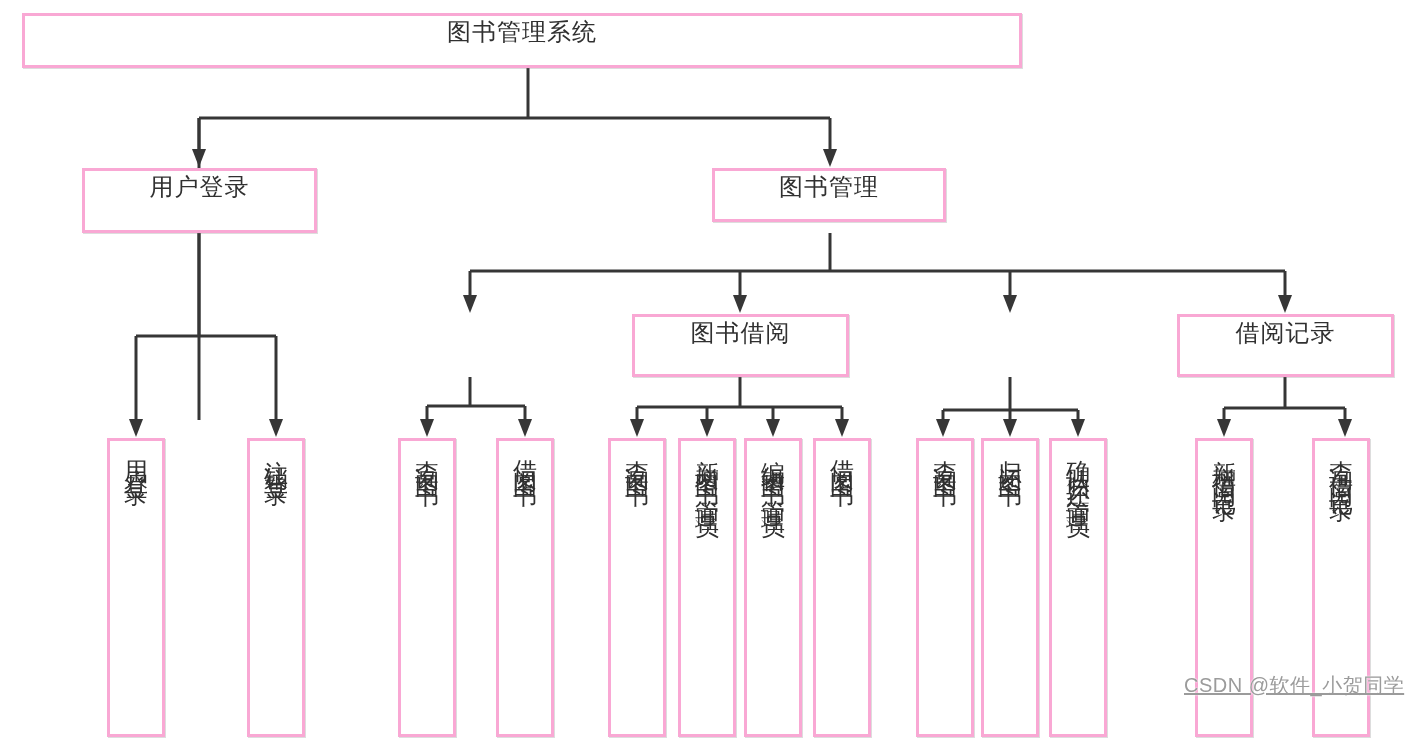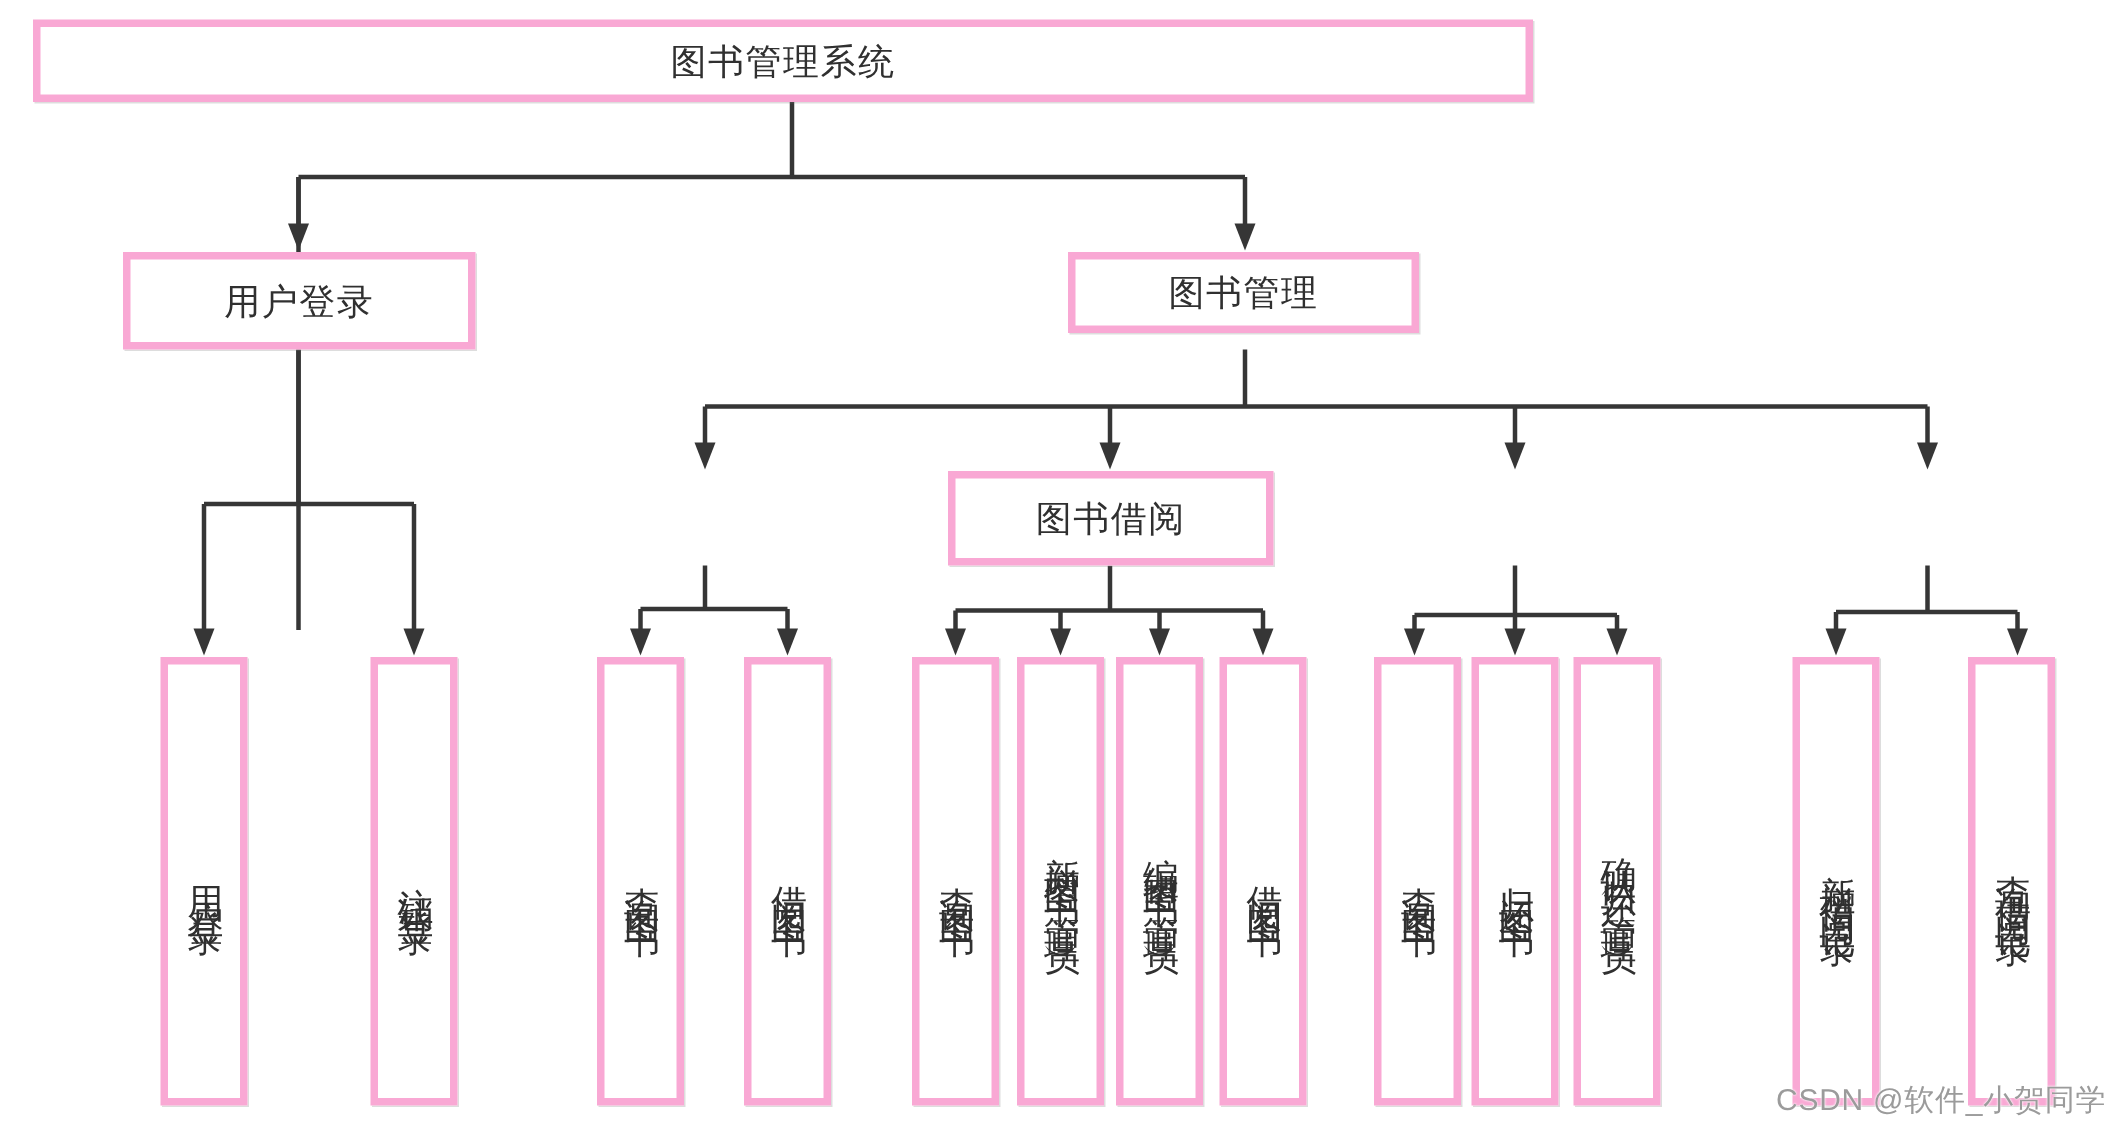--- a/index.html
+++ b/index.html
@@ -18,23 +18,23 @@
   #connectors {
     position: absolute;
     left: 0; top: 0;
     width: 1405px; height: 747px;
     z-index: 1;
   }
   .node {
     position: absolute;
     box-sizing: border-box;
     background: #ffffff;
-    border: 5px solid #f9a8d4;
+    border: 3px solid #f9a8d4;
     display: flex;
-    align-items: center;
+    align-items: flex-start;
     justify-content: center;
     color: #303030;
     font-size: 24px;
     letter-spacing: 1px;
     z-index: 2;
     box-shadow: 1px 1px 0 rgba(120,120,120,0.25);
   }
   .node.leaf span {
     writing-mode: vertical-rl;
     letter-spacing: 0.33em;
@@ -55,27 +55,28 @@
   .leaf     { top: 438px; width: 58px; height: 299px; }
   .c136 { left: 107px; }  .c276 { left: 247px; }
   .c427 { left: 398px; }  .c525 { left: 496px; }
   .c637 { left: 608px; }  .c707 { left: 678px; }
   .c773 { left: 744px; }  .c842 { left: 813px; }
   .c945 { left: 916px; }  .c1010{ left: 981px; }  .c1078{ left: 1049px; }
   .c1224{ left: 1195px; } .c1341{ left: 1312px; }
   #watermark {
     position: absolute;
     left: 1184px;
-    top: 720px;
+    top: 672px;
     z-index: 5;
     font-size: 20px;
     color: #9b9b9b;
     white-space: nowrap;
     text-shadow: 0 0 2px #ffffff, 0 0 1px #ffffff;
     letter-spacing: 0.5px;
+    text-decoration: underline;
   }
 </style>
 </head>
 <body>
 
 <div id="canvas">
 
   <svg id="connectors" viewBox="0 0 1405 747" xmlns="http://www.w3.org/2000/svg">
     <g stroke="#363636" stroke-width="3" fill="none">
 
@@ -153,20 +154,23 @@
   <div class="node n-login">
     <span>用户登录</span>
   </div>
   <div class="node n-mgmt">
     <span>图书管理</span>
   </div>
 
   <div class="node lvl3 n-borrow">
     <span>图书借阅</span>
   </div>
+  <div class="node lvl3 n-records">
+    <span>借阅记录</span>
+  </div>
 
   <div class="node leaf c136">
     <span>用户登录</span>
   </div>
   <div class="node leaf c276">
     <span>注销登录</span>
   </div>
 
   <div class="node leaf c427">
     <span>查询图书</span>

